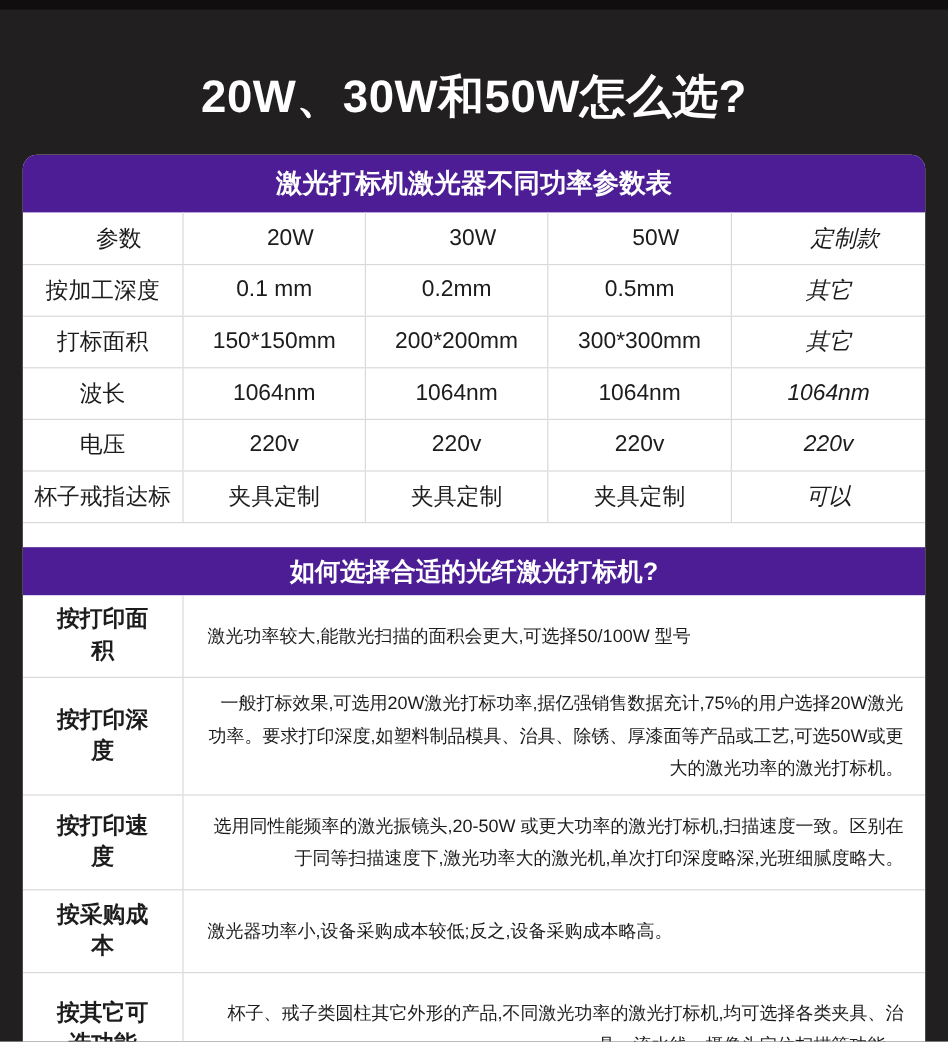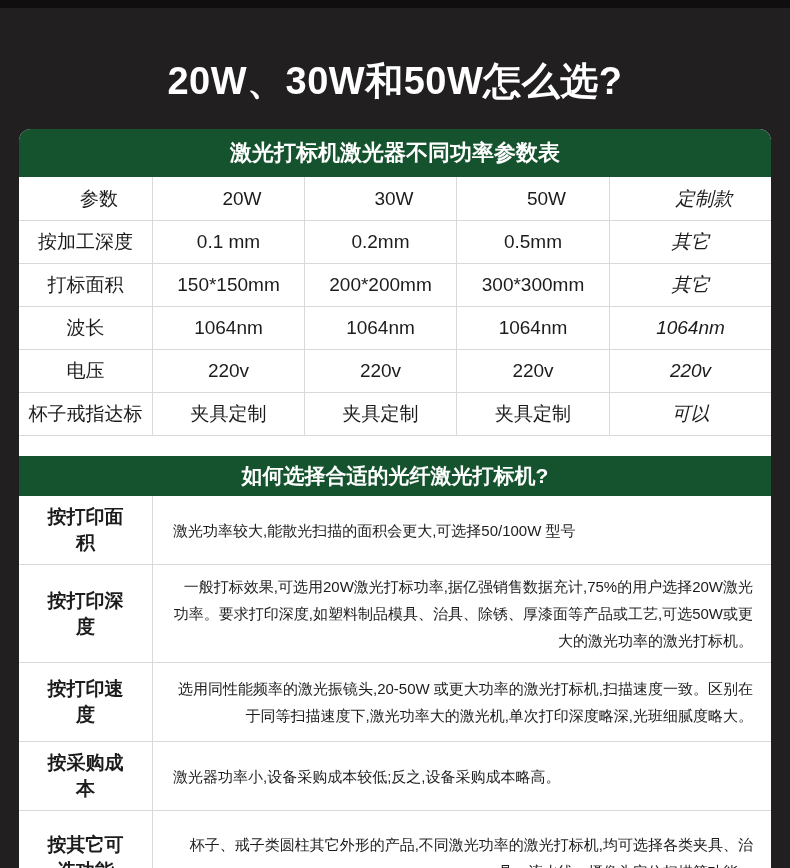--- a/index.html
+++ b/index.html
@@ -23,21 +23,21 @@
   }
   .card{
     width:752px;
     margin:0 auto;
     background:#ffffff;
     border-radius:12px;
     overflow:hidden;
     color:#1c1c1c;
   }
   .band{
-    background:#14532d;
+    background:#4c1d95;
     color:#ffffff;
     font-weight:bold;
     text-align:center;
     display:flex;align-items:center;justify-content:center;
   }
   .band1{height:48px;font-size:22px;}
   .band2{height:40px;font-size:21px;margin-top:20px;}
   
   .spec-row{
     display:grid;

